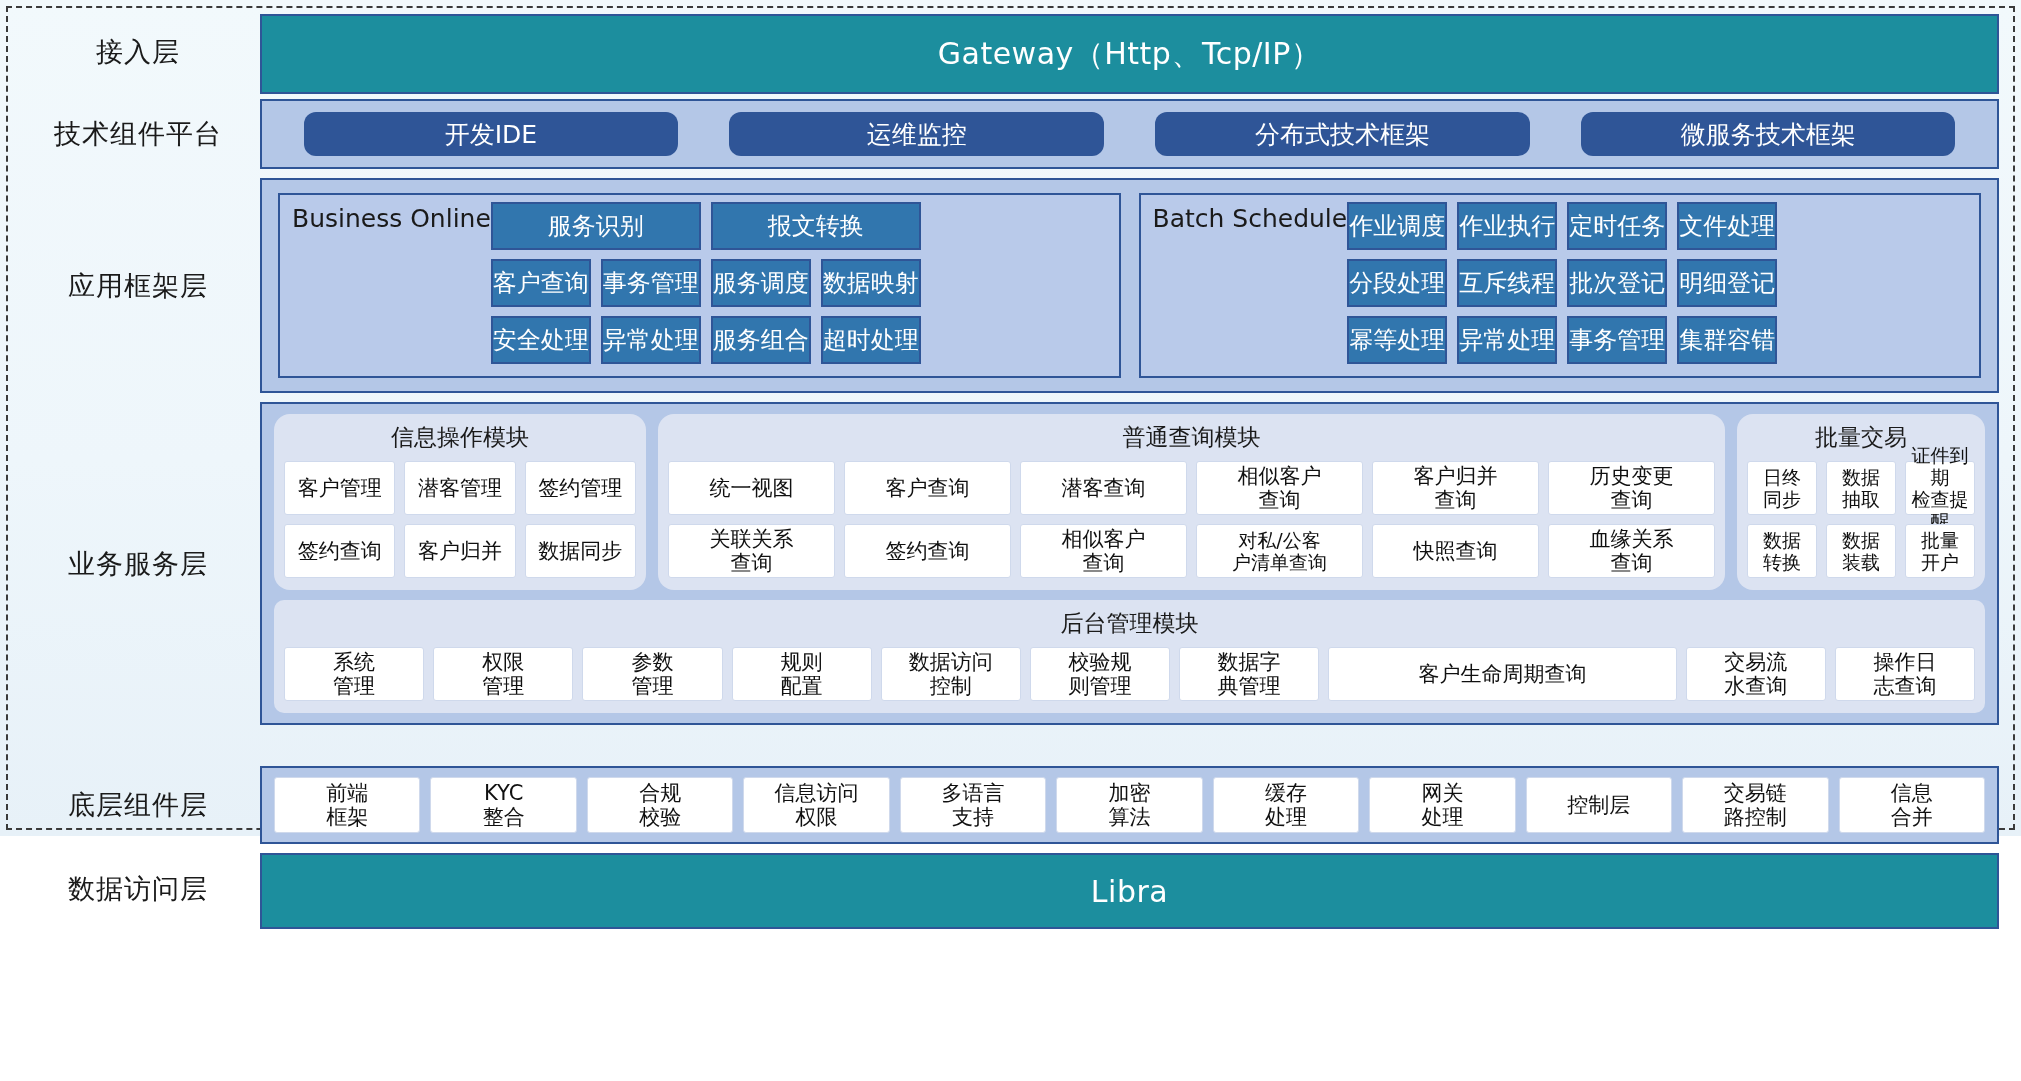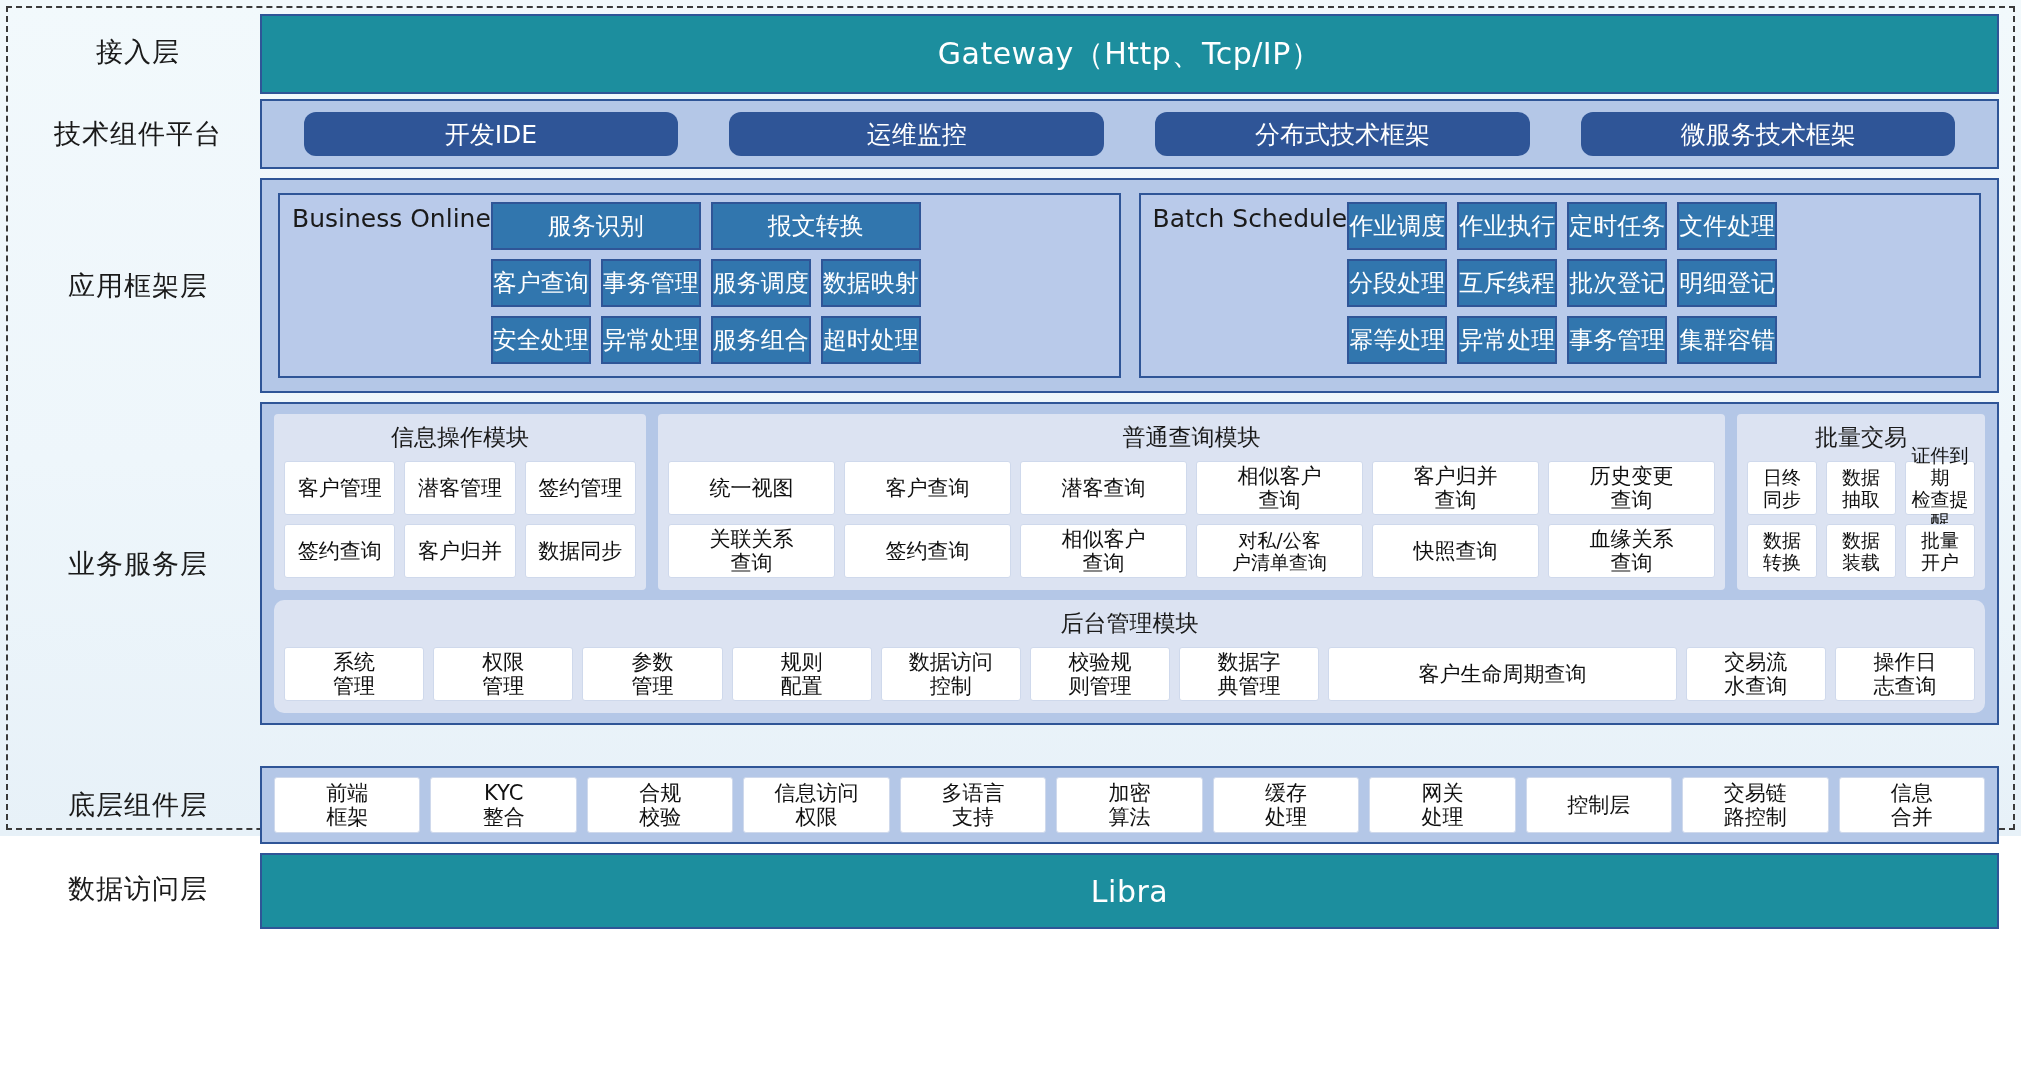--- a/index.html
+++ b/index.html
@@ -71,21 +71,21 @@
   .blue-chip.w2{flex:2.08;}
 
   
   .biz-panel{
     flex:1;background:#b4c7e7;border:2px solid #2f5597;
     padding:10px 12px;box-sizing:border-box;
     display:flex;flex-direction:column;gap:10px;
   }
   .biz-top{display:flex;gap:12px;}
   .mod-card{
-    background:#dce3f2;border-radius:4px;padding:6px 10px 12px;box-sizing:border-box;
+    background:#dce3f2;border-radius:16px;padding:6px 10px 12px;box-sizing:border-box;
     display:flex;flex-direction:column;
   }
   .mod-title{text-align:center;font-size:23px;color:#1a1a1a;margin:2px 0 8px;}
   .cellrows{display:flex;flex-direction:column;gap:9px;}
   .cellrow{display:flex;gap:9px;}
   .wcell{
     background:#ffffff;border:1px solid #cfd9ec;border-radius:3px;
     font-size:21px;color:#101010;line-height:1.16;
     display:flex;align-items:center;justify-content:center;text-align:center;
     height:54px;flex:1;padding:0 4px;box-sizing:border-box;

